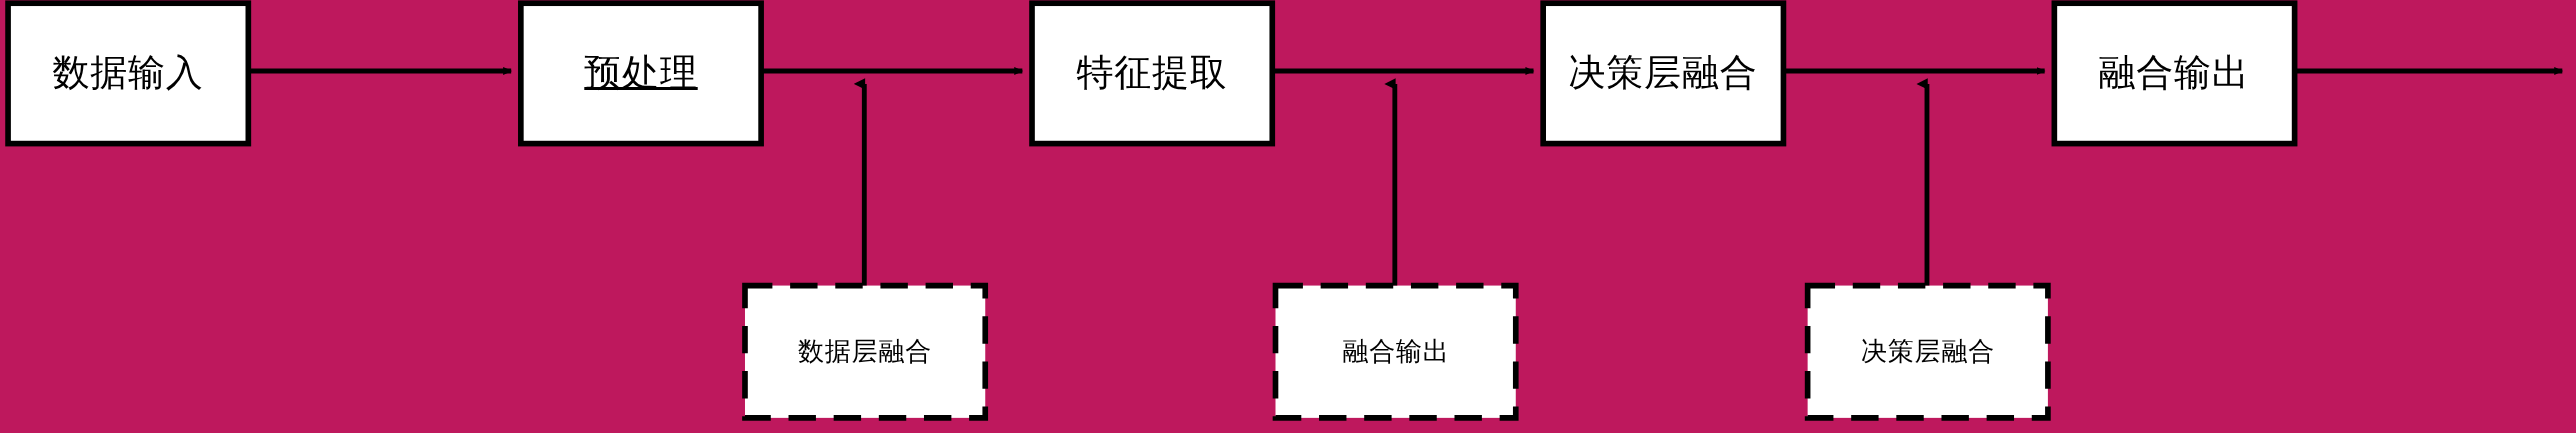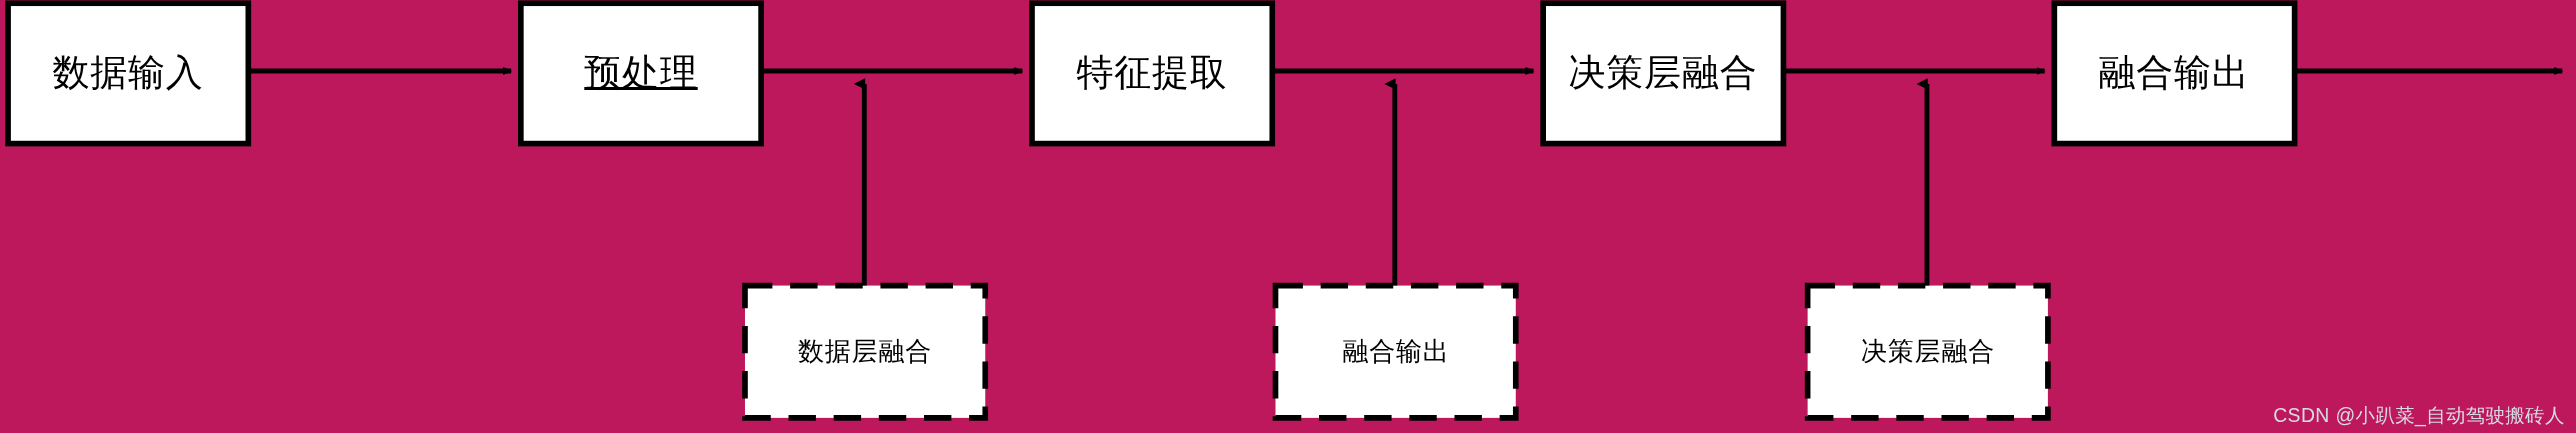--- a/index.html
+++ b/index.html
@@ -100,15 +100,14 @@
       <div class="node-label process-label" style="left: 8px; top: 3.2px; width: 240px; height: 140px;">数据输入</div>
       <div class="node-label process-label" style="left: 521px; top: 3.2px; width: 240px; height: 140px; text-decoration: underline;">预处理</div>
       <div class="node-label process-label" style="left: 1032px; top: 3.2px; width: 240px; height: 140px; text-align: center;">特征提取</div>
       <div class="node-label process-label" style="left: 1543px; top: 3.2px; width: 240px; height: 140px;">决策层融合</div>
       <div class="node-label process-label" style="left: 2054px; top: 3.2px; width: 240px; height: 140px;">融合输出</div>
       <div class="node-label fusion-label" style="left: 745px; top: 285px; width: 240px; height: 132px;">数据层融合</div>
       <div class="node-label fusion-label" style="left: 1276px; top: 285px; width: 240px; height: 132px;">融合输出</div>
       <div class="node-label fusion-label" style="left: 1808px; top: 285px; width: 240px; height: 132px;">决策层融合</div>
     </div>
 
-  <div class="watermark">CSDN @小趴菜_自动驾驶搬砖人</div>
 </div>
 
 
 </body></html>

